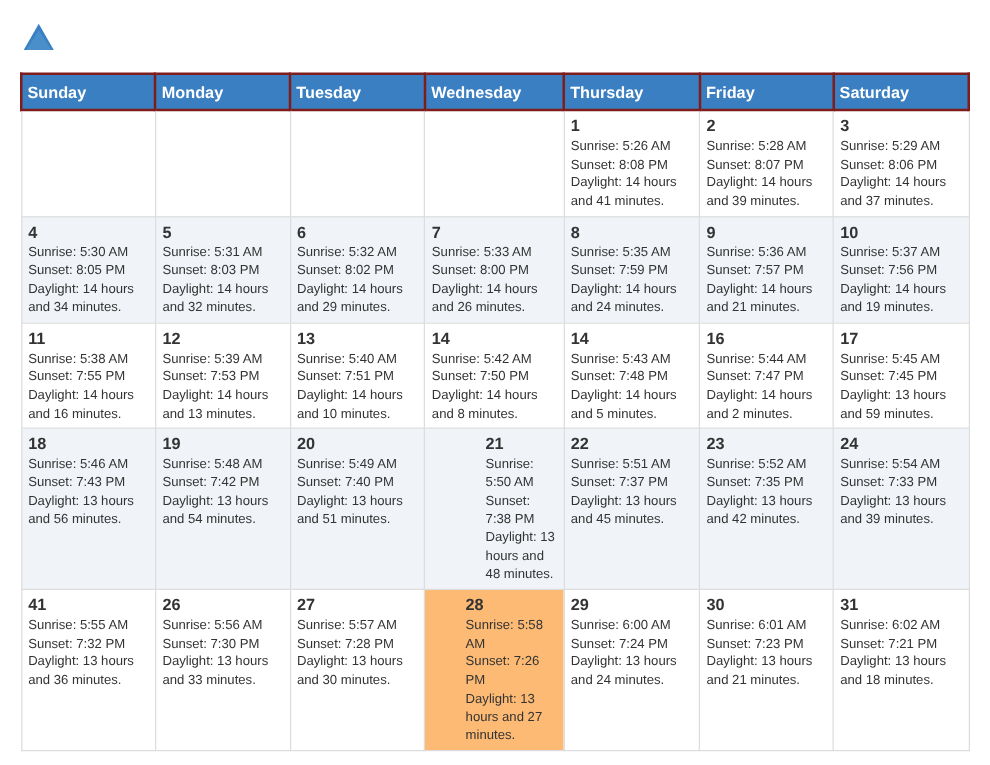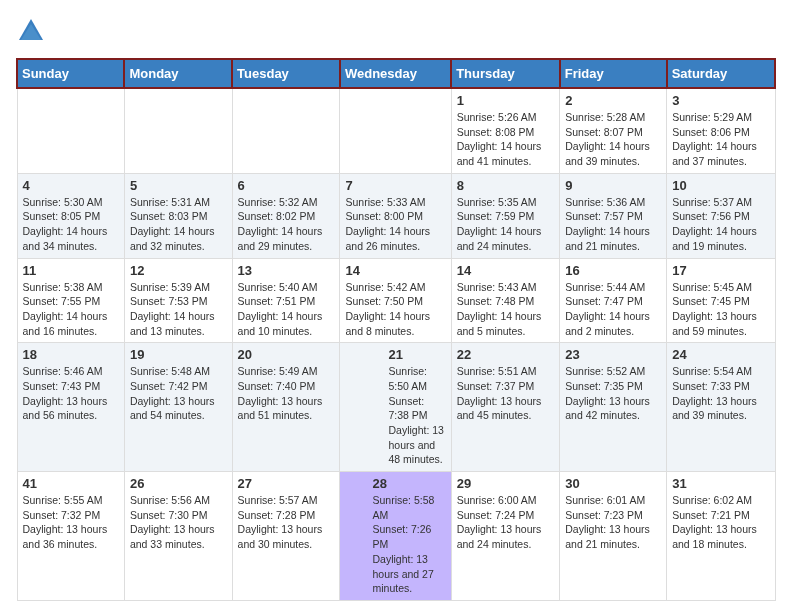--- a/index.html
+++ b/index.html
@@ -243,21 +243,21 @@
           <div class="day-info">Sunrise: 5:55 AM<br>Sunset: 7:32 PM<br>Daylight: 13 hours and 36 minutes.</div>
         </td>
         <td style="background: rgb(255, 255, 255);">
           <span class="day-number">26</span>
           <div class="day-info">Sunrise: 5:56 AM<br>Sunset: 7:30 PM<br>Daylight: 13 hours and 33 minutes.</div>
         </td>
         <td style="background: rgb(255, 255, 255);">
           <span class="day-number">27</span>
           <div class="day-info">Sunrise: 5:57 AM<br>Sunset: 7:28 PM<br>Daylight: 13 hours and 30 minutes.</div>
         </td>
-        <td style="background: #c4b5fd; padding-left: 32px;">
+        <td style="background: #fdba74; padding-left: 32px;">
           <span class="day-number">28</span>
           <div class="day-info">Sunrise: 5:58 AM<br>Sunset: 7:26 PM<br>Daylight: 13 hours and 27 minutes.</div>
         </td>
         <td style="background: rgb(255, 255, 255);">
           <span class="day-number">29</span>
           <div class="day-info">Sunrise: 6:00 AM<br>Sunset: 7:24 PM<br>Daylight: 13 hours and 24 minutes.</div>
         </td>
         <td style="background: rgb(255, 255, 255);">
           <span class="day-number">30</span>
           <div class="day-info">Sunrise: 6:01 AM<br>Sunset: 7:23 PM<br>Daylight: 13 hours and 21 minutes.</div>

